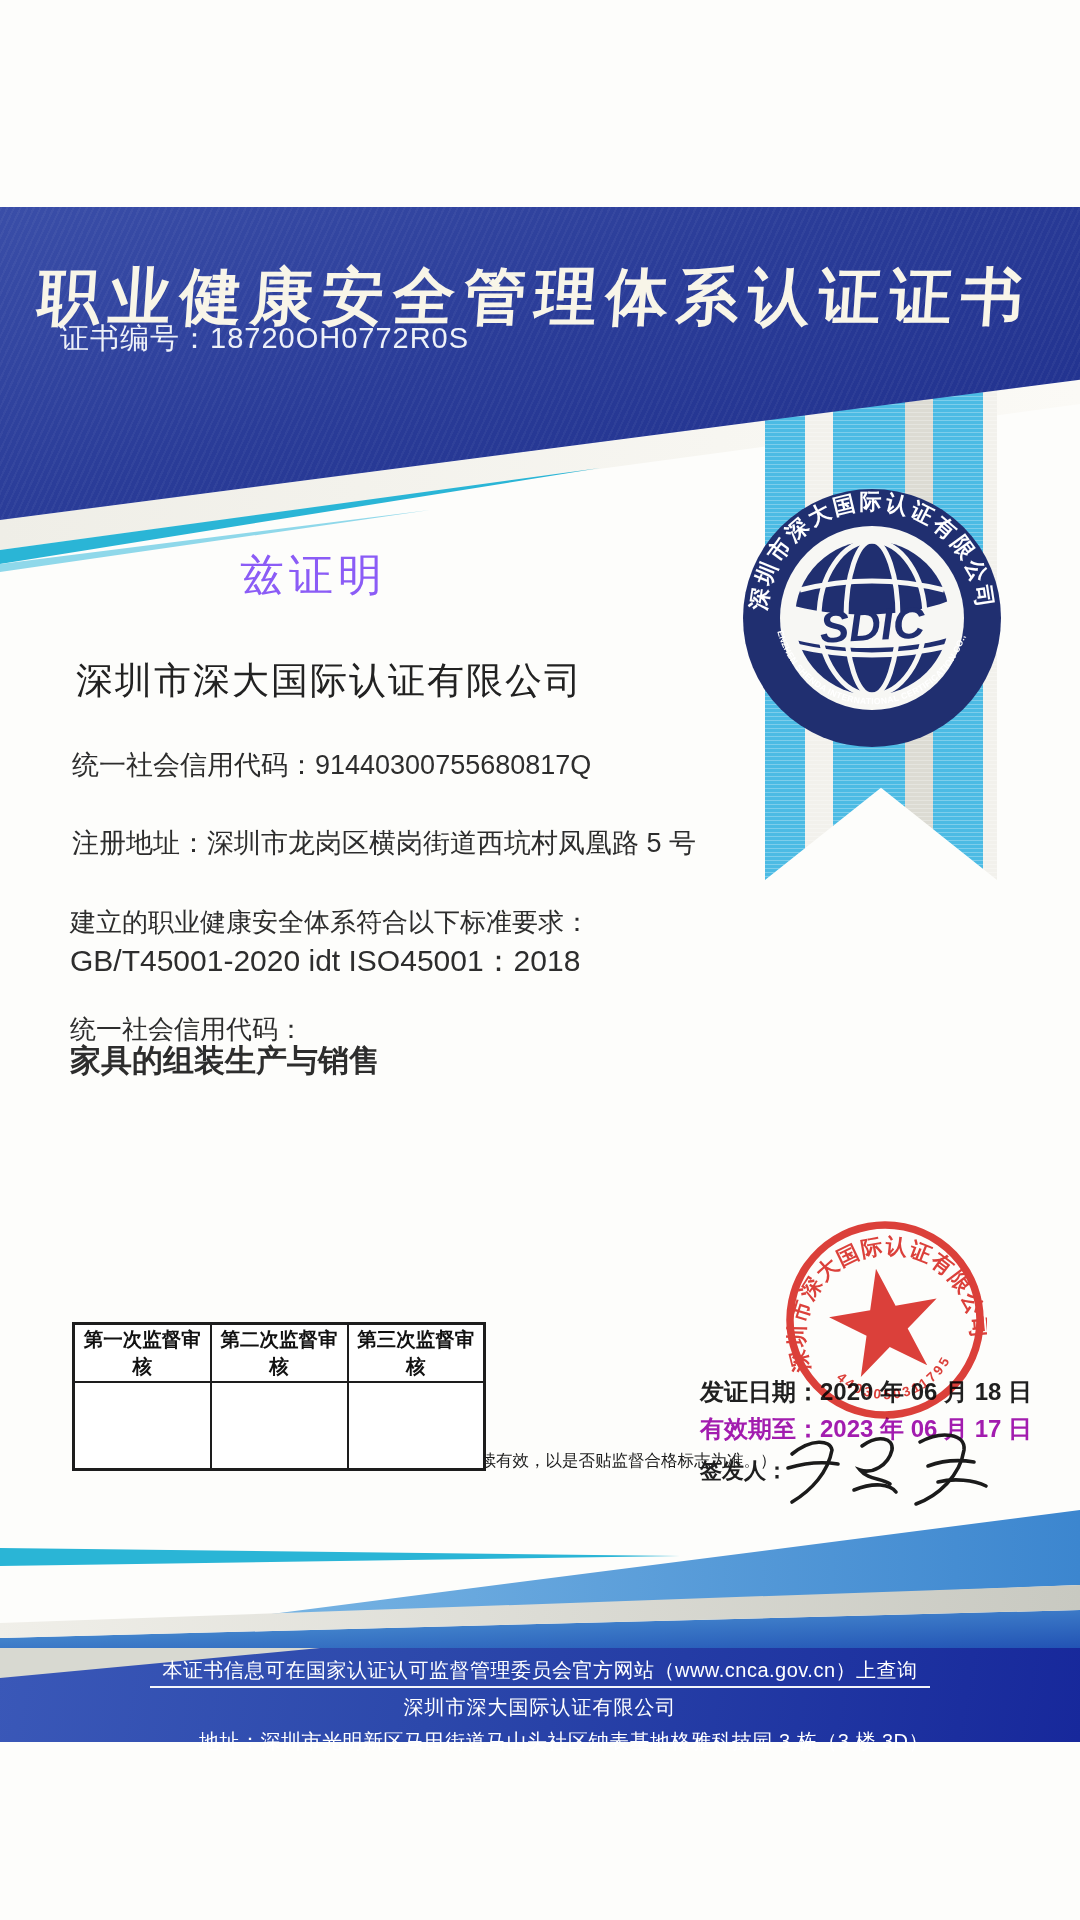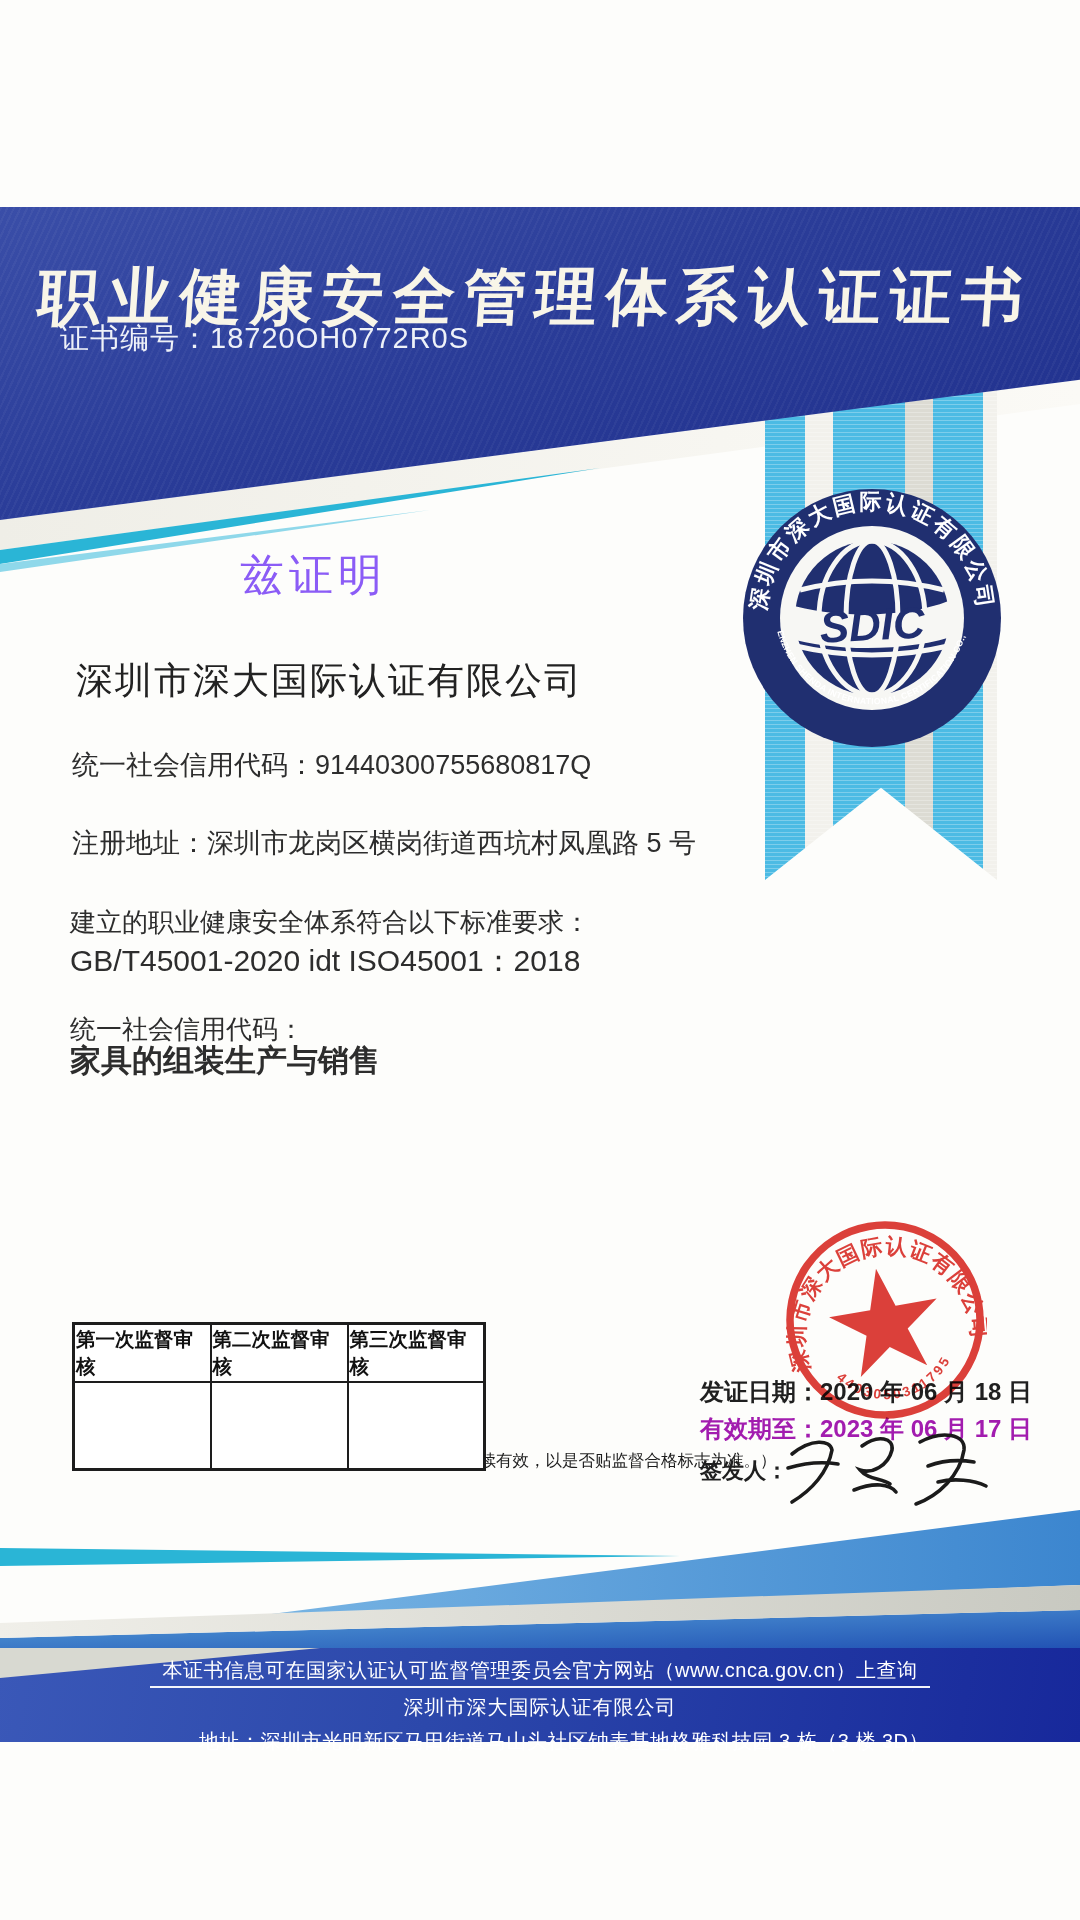--- a/index.html
+++ b/index.html
@@ -59,21 +59,21 @@
   .std{left:70px; top:941px; font-size:30px; font-weight:500;}
   .scope-intro{left:70px; top:1012px; font-size:26px; font-weight:500;}
   .scope{left:70px; top:1040px; font-size:31px; font-weight:600;}
 
   
   .audit-table{
     position:absolute; left:72px; top:1322px; width:414px; z-index:2;
     border:3px solid #1d1d1d; border-collapse:collapse; background:#fff;
   }
   .audit-table td{border:2px solid #1d1d1d;}
-  .audit-table .hd td{height:33px; font-size:19.5px; font-weight:700; text-align:left; color:#111; width:33.33%;}
+  .audit-table .hd td{height:33px; font-size:19.5px; font-weight:700; text-align:center; color:#111; width:33.33%;}
   .audit-table .bd td{height:83px;}
   .note{left:100px; top:1450px; font-size:16.5px; color:#1c1c1c;}
 
   
   .issue-line1{left:700px; top:1376px; font-size:24px; font-weight:700; color:#1f1f1f; z-index:2;}
   .issue-line2{left:700px; top:1413px; font-size:24px; font-weight:600; color:#a21caf; z-index:2;}
   .signer{left:700px; top:1456px; font-size:22px; font-weight:600; color:#1f1f1f; z-index:2;}
   .signature{position:absolute; left:778px; top:1424px; z-index:2;}
 
   

